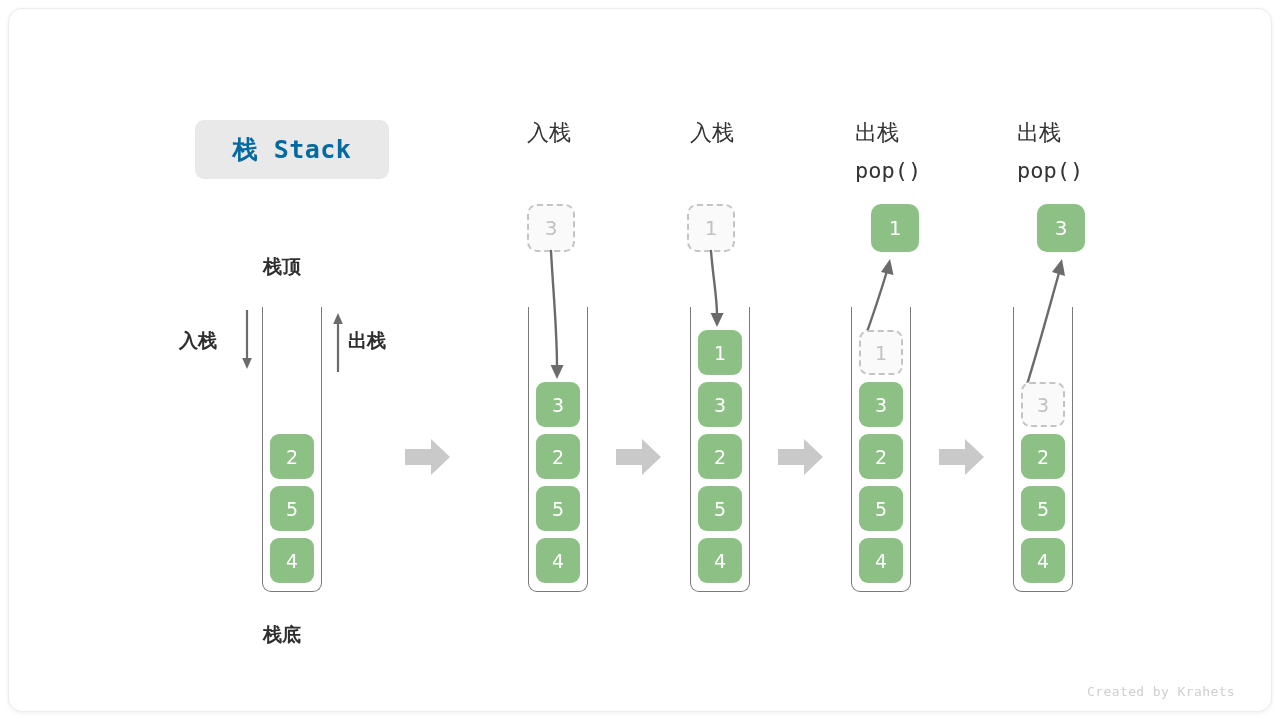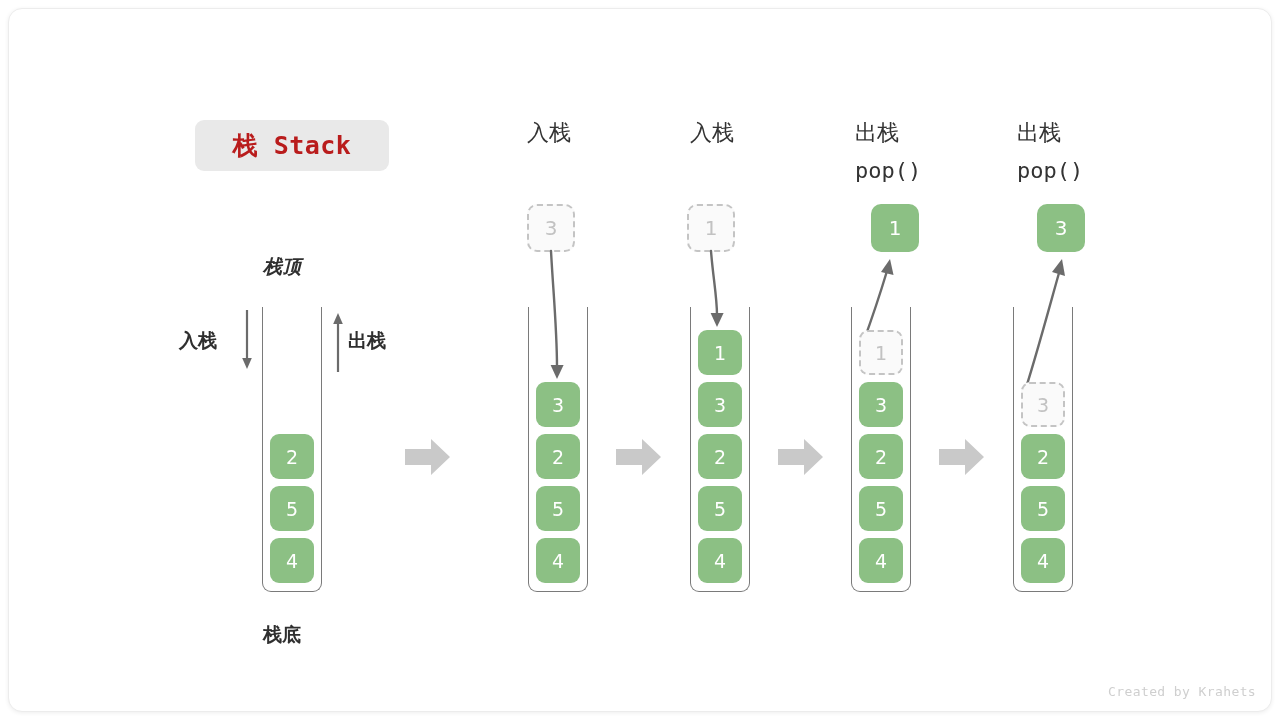--- a/index.html
+++ b/index.html
@@ -17,39 +17,39 @@
     border: 1px solid #ececec;
     border-radius: 14px;
     box-shadow: 0 1px 4px rgba(0,0,0,0.07);
     overflow: hidden;
   }
   .abs { position: absolute; }
 
   
   #title-badge {
     left: 186px; top: 111px;
-    width: 194px; height: 51px;
+    width: 194px; height: 59px;
     background: #e9e9e9;
     border-radius: 9px;
     display: flex; align-items: center; justify-content: center;
     font-family: "DejaVu Sans Mono", monospace;
     font-size: 25px; font-weight: bold;
-    color: #b91c1c;
+    color: #0369a1;
     letter-spacing: 0.5px;
   }
 
   
   .cn-label {
     font-family: "DejaVu Sans", sans-serif;
     font-weight: bold;
     font-size: 19px;
     color: #2f2f2f;
     white-space: nowrap;
   }
-  #label-top  { left: 254px; top: 245px; font-style: italic; }
+  #label-top  { left: 254px; top: 245px; }
   #label-bottom { left: 254px; top: 613px; text-align: right; }
   #label-push-side { left: 170px; top: 319px; }
   #label-pop-side  { left: 339px; top: 319px; }
 
   
   .col-header {
     width: 150px;
     font-family: "DejaVu Sans Mono", monospace;
     font-size: 22px;
     color: #333333;
@@ -118,21 +118,20 @@
   svg { display: block; overflow: visible; }
 
   
   #credit {
     left: 1078px; top: 675px;
     font-family: "DejaVu Sans Mono", monospace;
     font-size: 13px;
     color: #cfcfcf;
     letter-spacing: 0.4px;
     white-space: nowrap;
-    margin-left: 21px;
   }
 </style>
 </head>
 <body>
 
 <div id="card">
 
   <div class="abs" id="title-badge">栈 Stack</div>
 
   <div class="abs cn-label" id="label-top">栈顶</div>

